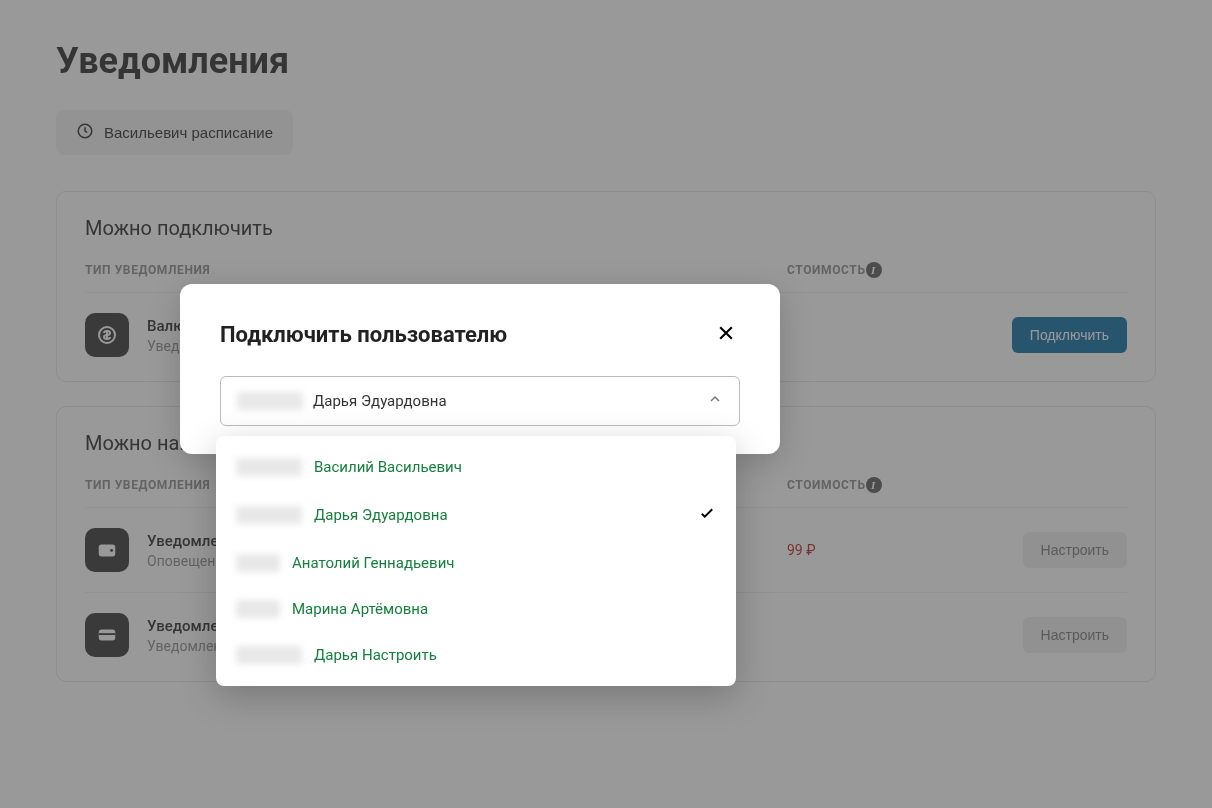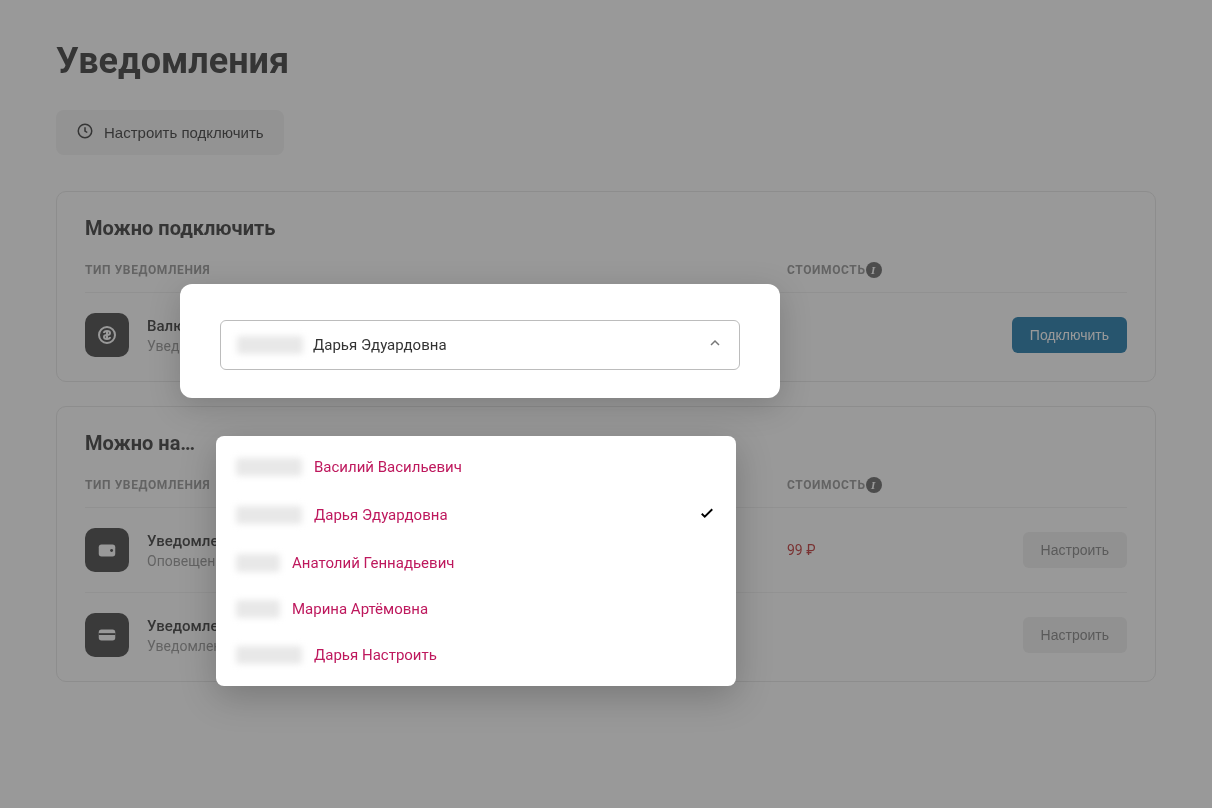--- a/index.html
+++ b/index.html
@@ -36,21 +36,21 @@
     margin-bottom: 36px;
   }
   .card {
     border: 1px solid #e4e4e4;
     border-radius: 10px;
     padding: 24px 28px 4px 28px;
     margin-bottom: 24px;
   }
   .card-title {
     font-size: 20px;
-    font-weight: 700;
+    font-weight: 400;
     margin-bottom: 22px;
   }
   .col-headers {
     display: flex;
     align-items: center;
     font-size: 12px;
     font-weight: 700;
     letter-spacing: 0.6px;
     color: #888;
     padding-bottom: 14px;
@@ -173,38 +173,38 @@
     padding: 8px 0;
     z-index: 5;
   }
   .dropdown-item {
     display: flex;
     align-items: center;
     justify-content: space-between;
     padding: 14px 20px;
     cursor: pointer;
     font-size: 15px;
-    color: #be185d;
+    color: #15803d;
   }
   .dd-left { display: flex; align-items: center; gap: 12px; }
 </style>
 </head>
 <body>
 
 <div class="page">
   <h1 class="page-title">Уведомления</h1>
 
   <button class="schedule-btn">
     <span>
       <svg width="18" height="18" viewBox="0 0 24 24" fill="none" stroke="#222" stroke-width="2">
         <circle cx="12" cy="12" r="9"></circle>
           <path d="M12 7v5l3 2"></path>
       </svg>
     </span>
-    <span>Настроить подключить</span>
+    <span>Васильевич расписание</span>
   </button>
 
   
   <div class="card">
     <div class="card-title">Можно подключить</div>
     <div class="col-headers">
       <div class="col-type">ТИП УВЕДОМЛЕНИЯ</div>
       <div class="col-cost">
         <span>СТОИМОСТЬ</span>
         <span class="info-dot">i</span>
@@ -271,20 +271,30 @@
       <div class="row-action">
         <button class="btn-secondary">Настроить</button>
       </div>
     </div>
   </div>
 </div>
 
 <div class="overlay"></div>
 
 <div class="modal">
+  <div class="modal-header">
+    <div class="modal-title">Подключить пользователю</div>
+    <button class="close-btn">
+      <span>
+        <svg width="20" height="20" viewBox="0 0 24 24" stroke="#000" stroke-width="2.5" fill="none">
+          <path d="M5 5l14 14M19 5L5 19"></path>
+        </svg>
+      </span>
+    </button>
+  </div>
   <div class="select-box">
     <div class="select-value">
       <span class="blur-chip"></span>
       <span>Дарья Эдуардовна</span>
     </div>
     <span>
       <svg width="16" height="16" viewBox="0 0 24 24" fill="none" stroke="#777" stroke-width="2.2">
         <path d="M6 15l6-6 6 6"></path>
       </svg>
     </span>

